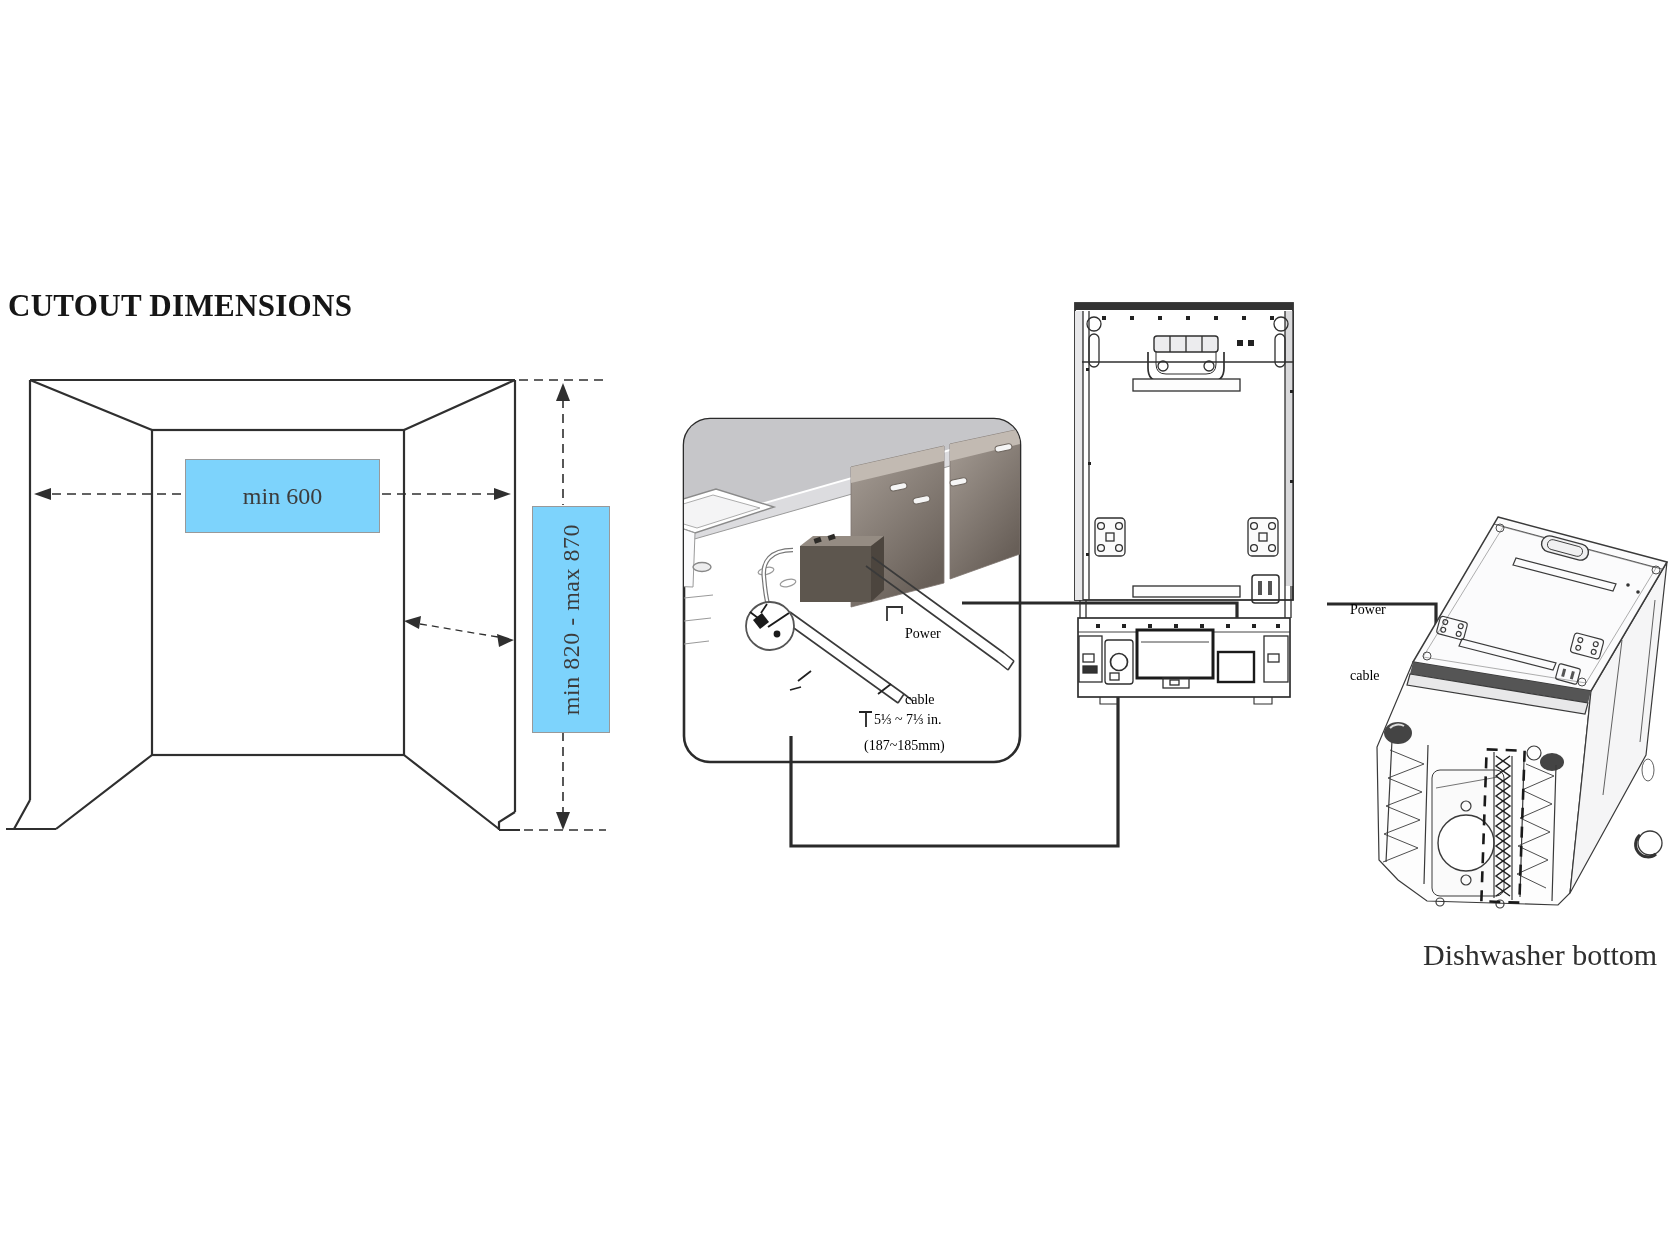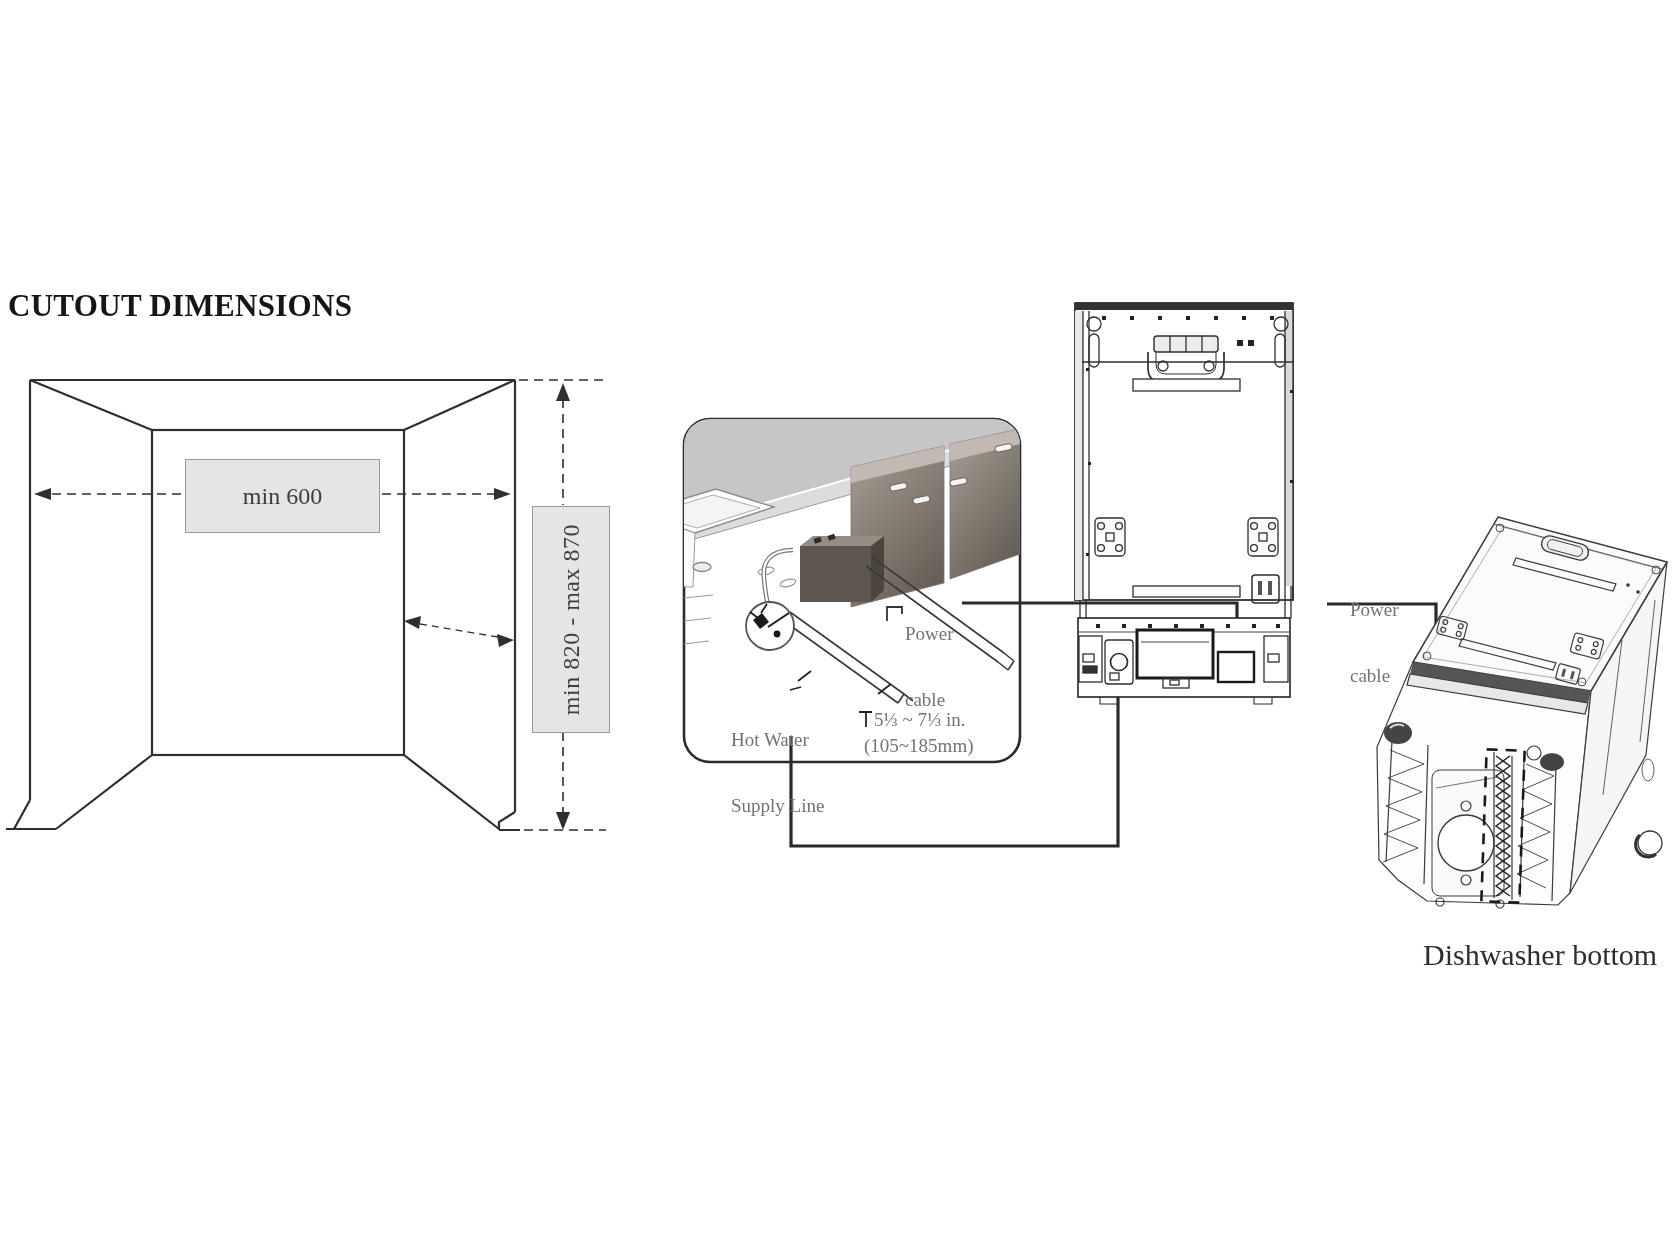--- a/index.html
+++ b/index.html
@@ -8,24 +8,24 @@
     font-family:Liberation Serif, serif;overflow:hidden;
   }
   svg{position:absolute;left:0;top:0;}
   .page-title{
     position:absolute;left:8px;top:288px;
     font-size:31px;font-weight:bold;color:#161616;letter-spacing:.3px;
     white-space:nowrap;
   }
   .dim-box{
     position:absolute;display:flex;align-items:center;justify-content:center;
-    background:#e5e5e5;border:1.5px solid #999;color:#3c3c3c;font-size:24px;
+    background:#7dd3fc;border:1.5px solid #999;color:#3c3c3c;font-size:24px;
   }
   .vtext{writing-mode:vertical-rl;transform:rotate(180deg);letter-spacing:.5px;}
-  .label{position:absolute;color:#737373;font-size:19px;line-height:22px;white-space:pre;}
+  .label{position:absolute;color:#000000;font-size:14px;line-height:22px;white-space:pre;}
   .caption{position:absolute;color:#2e2e2e;font-size:30px;white-space:nowrap;}
 </style>
 </head>
 <body>
 
 <div class="canvas">
 
 <svg width="1680" height="1260" viewBox="0 0 1680 1260">
   <defs>
     <linearGradient id="doorg" x1="0" y1="0" x2="0.6" y2="1">
@@ -318,27 +318,23 @@
 
   <div class="dim-box" style="left:532px;top:506px;width:76px;height:225px;">
     <span class="vtext">min 820 - max 870</span>
   </div>
 
   <div class="label" style="left:905px;top:579px;">
     <div>Power</div>
     <div>cable</div>
   </div>
 
-  <div class="label" style="left:731px;top:685px;">
-    <div>Hot Water</div>
-    <div>Supply Line</div>
-  </div>
 
   <div class="label" style="left:874px;top:709px;">5⅓ ~ 7⅓ in.</div>
-  <div class="label" style="left:864px;top:735px;">(105~185mm)</div>
+  <div class="label" style="left:864px;top:735px;">(187~185mm)</div>
 
   <div class="label" style="left:1350px;top:555px;">
     <div>Power</div>
     <div>cable</div>
   </div>
 
   <div class="caption" style="left:1423px;top:938px;">Dishwasher bottom</div>
 
 </div>
 

